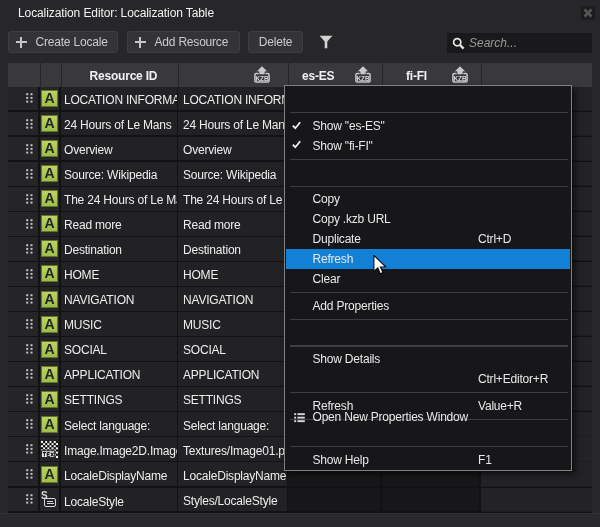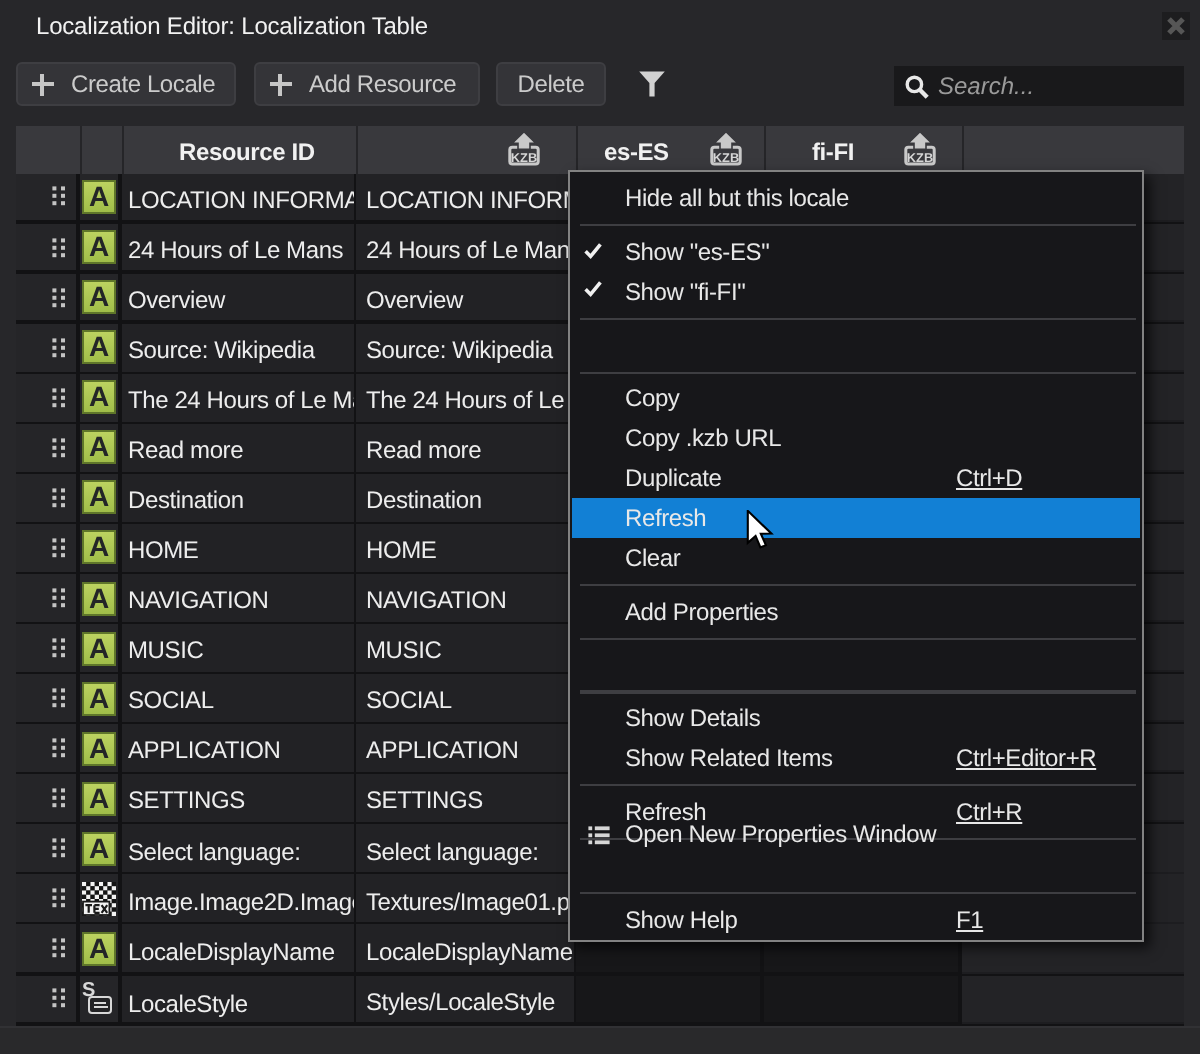--- a/index.html
+++ b/index.html
@@ -10,21 +10,21 @@
          justify-content:center; letter-spacing:-0.2px; }
   .btnl { justify-content:flex-start; padding-left:6.5px; }
   .plus { position:relative; width:11px; height:11px; margin-right:9px; }
   .plus:before { content:""; position:absolute; left:0; top:4.6px; width:11px; height:1.9px; background:#c6c6c6; }
   .plus:after  { content:""; position:absolute; left:4.6px; top:0; width:1.9px; height:11px; background:#c6c6c6; }
   .hdrtxt { position:absolute; top:1.5px; height:23.5px; line-height:23.5px; color:#f1f1f1;
             font-size:12px; font-weight:bold; letter-spacing:-0.2px; }
   .celltxt { position:absolute; font-size:12px; color:#ededed; letter-spacing:-0.2px; white-space:nowrap; }
   .mi { position:absolute; left:1px; width:284px; color:#e8e8e8; font-size:12px; letter-spacing:-0.2px; }
   .mi .lbl { position:absolute; left:26.5px; top:50%; transform:translateY(-50%); white-space:nowrap; }
-  .mi .sc  { position:absolute; left:192px; top:50%; transform:translateY(-50%); white-space:nowrap;text-decoration:underline; }
+  .mi .sc  { position:absolute; left:192px; top:50%; transform:translateY(-50%); white-space:nowrap; }
 </style></head>
 <body>
 
 <div class="abs" style="left:18px;top:5px;width:400px;height:16px;line-height:16px;color:#f2f2f2;font-size:12px;letter-spacing:-0.1px;">Localization Editor: Localization Table</div>
 <div class="abs" style="left:581px;top:6px;width:14px;height:14px;background:#1d1d1f;"><svg width="14" height="14" viewBox="0 0 14 14">
       <path d="M3.5 3.5 L10.5 10.5 M10.5 3.5 L3.5 10.5" stroke="#565656" stroke-width="2.6"></path>
     </svg></div>
 <div class="btn btnl" style="left:8px;width:110px;"><span class="plus"></span>Create Locale</div>
 <div class="btn btnl" style="left:127px;width:113px;"><span class="plus"></span>Add Resource</div>
 <div class="btn" style="left:248px;width:55px;">Delete</div>
@@ -511,23 +511,20 @@
     </g>
   </svg>
 <div class="abs" style="left:41px;top:491.0px;width:17px;height:17px;">
     <div class="abs" style="left:0;top:-1px;color:#d8d8d8;font-size:10px;font-weight:bold;">S</div>
     <div class="abs" style="left:3px;top:7px;width:12px;height:9px;border:1.2px solid #d8d8d8;border-radius:2px;background:#232325;">
       <div class="abs" style="left:1.5px;top:1.8px;width:6px;height:1.2px;background:#d8d8d8;"></div>
       <div class="abs" style="left:1.5px;top:4.2px;width:7.5px;height:1.2px;background:#d8d8d8;"></div>
     </div>
   </div>
 <div class="abs" style="left:284px;top:85px;width:287.5px;height:386.3px;background:#17171a;border:1px solid #828282;box-shadow:3px 3px 6px rgba(0,0,0,0.65);">
-<div class="mi" style="top:3.2px;height:19.9px;">
-      <span class="lbl">Hide all but this locale</span>
-    </div>
 <div class="abs" style="left:5px;top:25.9px;width:278px;height:1.2px;background:#3e3e42;"></div>
 <div class="mi" style="top:30.0px;height:19.9px;">
       <span class="lbl">Show "es-ES"</span>
       <svg class="abs" style="left:5.5px;top:4.5px;" width="9" height="9" viewBox="0 0 9 9">
         <path d="M0.8 4.6 L3.3 7.2 L8.2 1.2" fill="none" stroke="#f0f0f0" stroke-width="1.8"></path>
       </svg>
     </div>
 <div class="mi" style="top:49.9px;height:19.9px;">
       <span class="lbl">Show "fi-FI"</span>
       <svg class="abs" style="left:5.5px;top:4.5px;" width="9" height="9" viewBox="0 0 9 9">
@@ -556,27 +553,26 @@
 <div class="abs" style="left:5px;top:205.9px;width:278px;height:1.2px;background:#3e3e42;"></div>
 <div class="mi" style="top:209.9px;height:19.9px;">
       <span class="lbl">Add Properties</span>
     </div>
 <div class="abs" style="left:5px;top:232.7px;width:278px;height:1.2px;background:#3e3e42;"></div>
 <div class="abs" style="left:5px;top:259.4px;width:278px;height:1.2px;background:#3e3e42;"></div>
 <div class="mi" style="top:263.5px;height:19.9px;">
       <span class="lbl">Show Details</span>
     </div>
 <div class="mi" style="top:283.4px;height:19.9px;">
-      <span class="lbl">Show Related Items</span>
       <span class="sc">Ctrl+Editor+R</span>
     </div>
 <div class="abs" style="left:5px;top:306.1px;width:278px;height:1.2px;background:#3e3e42;"></div>
 <div class="mi" style="top:310.2px;height:19.9px;">
       <span class="lbl">Refresh</span>
-      <span class="sc">Ctrl+R</span>
+      <span class="sc">Value+R</span>
     </div>
 <div class="abs" style="left:5px;top:332.9px;width:278px;height:1.2px;background:#3e3e42;"></div>
 <div class="mi" style="top:321px;height:19.9px;">
       <span class="lbl">Open New Properties Window</span>
       <svg class="abs" style="left:8px;top:4.5px;" width="11" height="11" viewBox="0 0 11 11">
         <rect x="0.2" y="1.2" width="1.9" height="1.9" fill="#d6d6d6"></rect>
         <rect x="3.4" y="1.2" width="7.4" height="1.9" fill="#d6d6d6"></rect>
         <rect x="0.2" y="4.7" width="1.9" height="1.9" fill="#d6d6d6"></rect>
         <rect x="3.4" y="4.7" width="7.4" height="1.9" fill="#d6d6d6"></rect>
         <rect x="0.2" y="8.2" width="1.9" height="1.9" fill="#d6d6d6"></rect>

